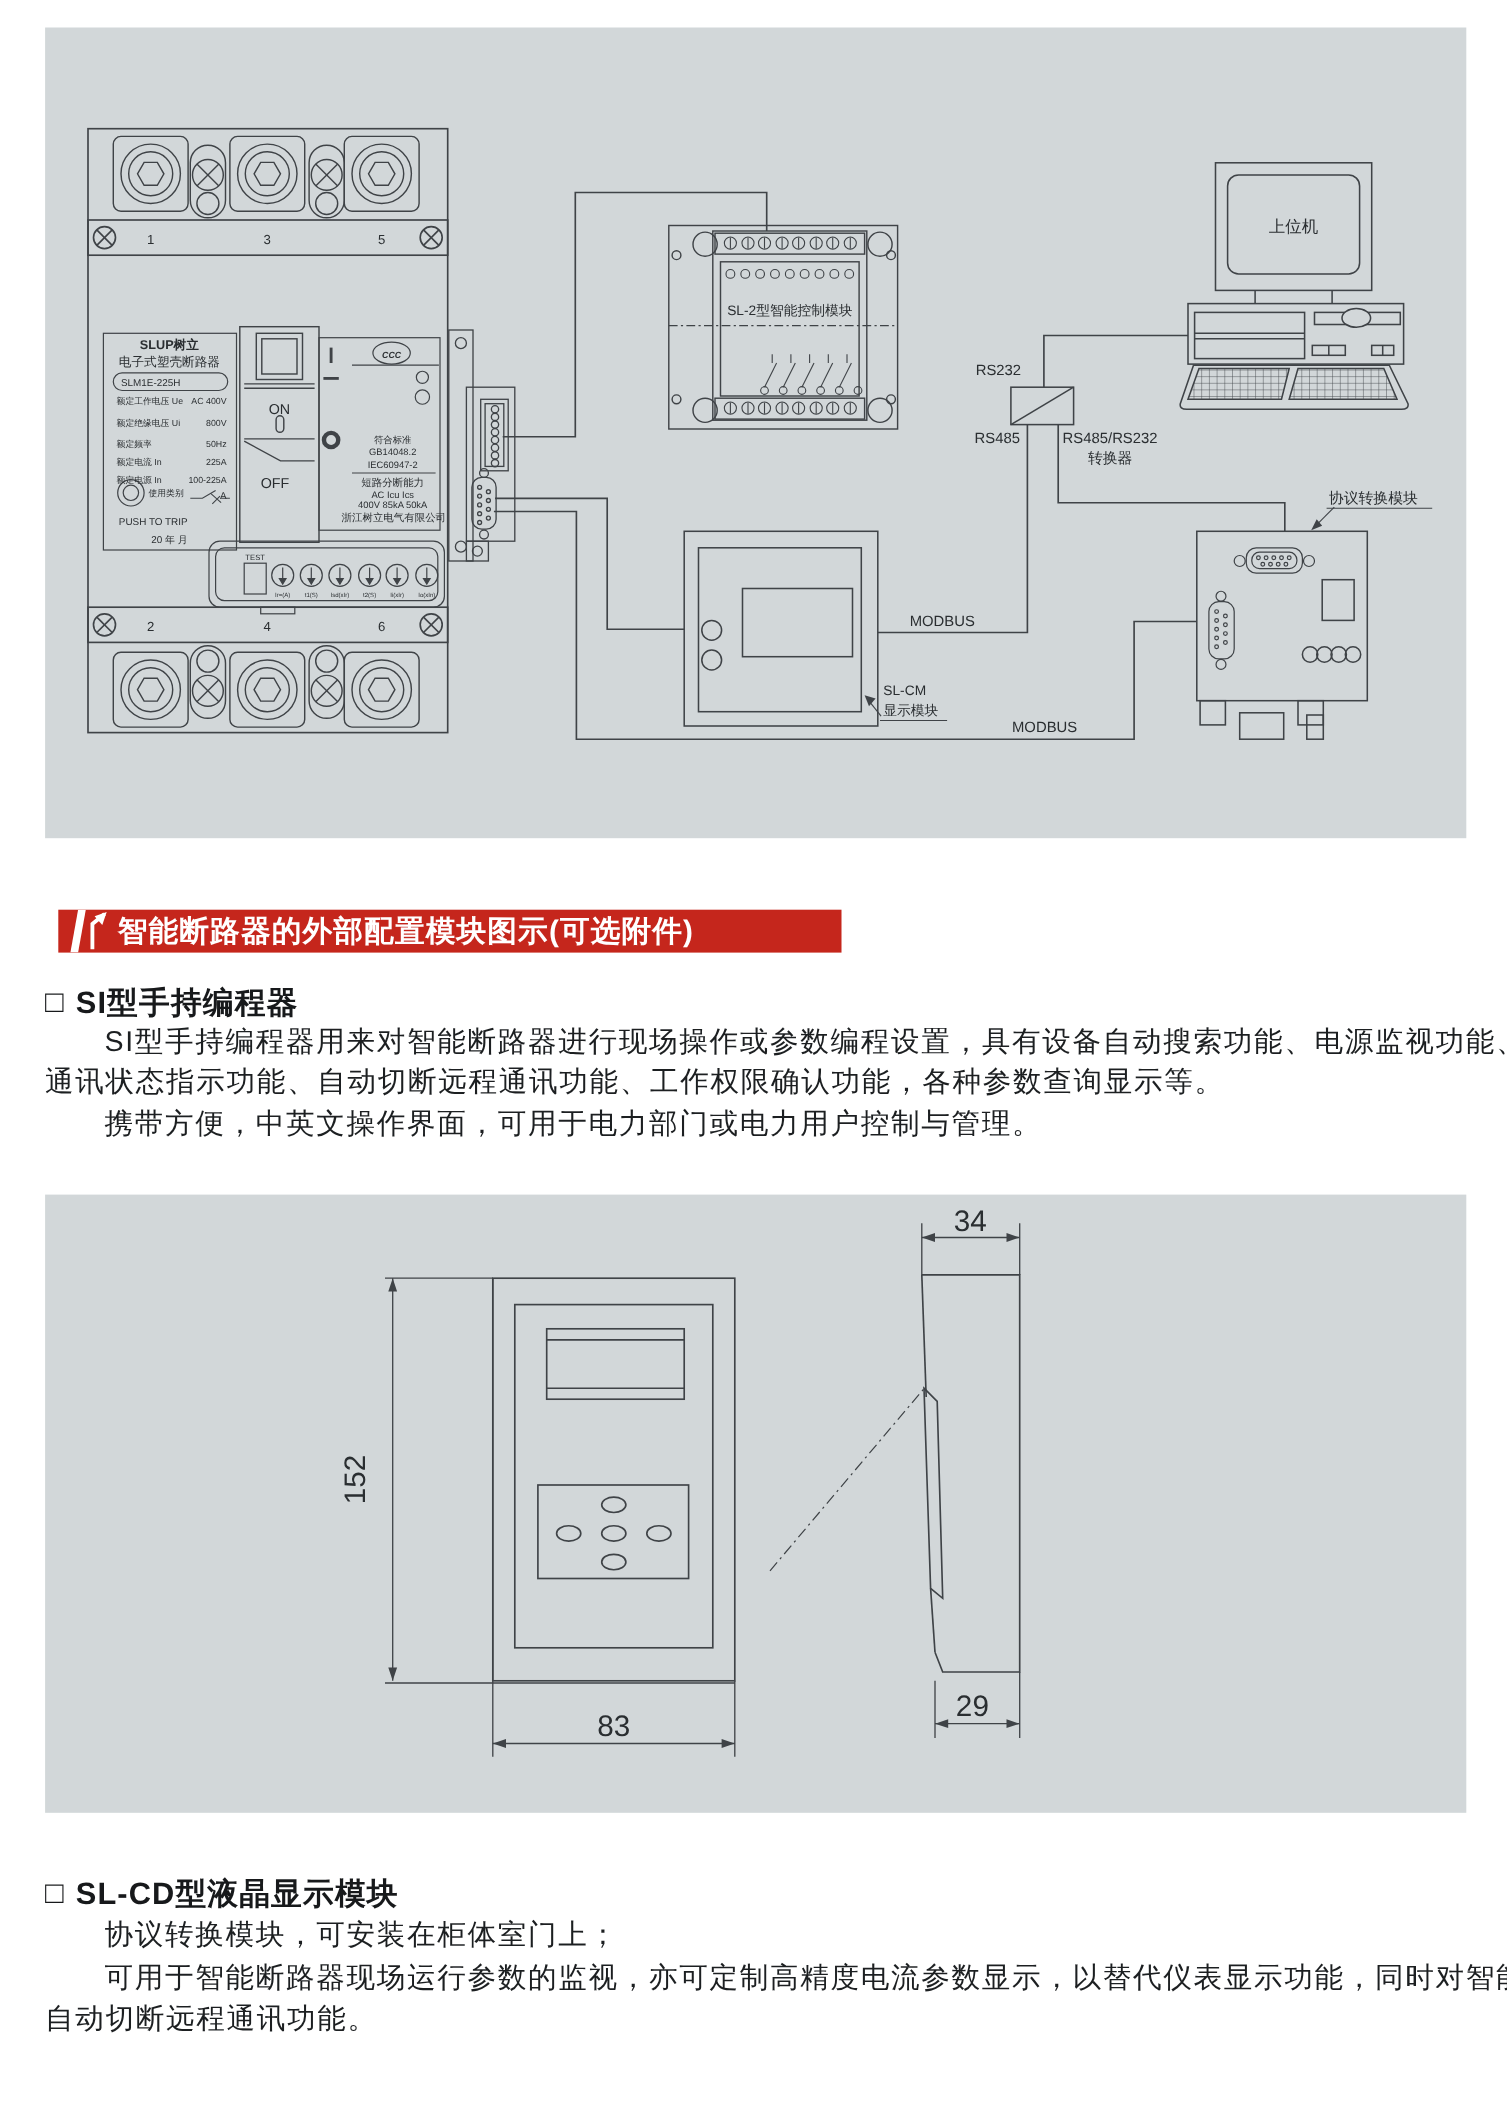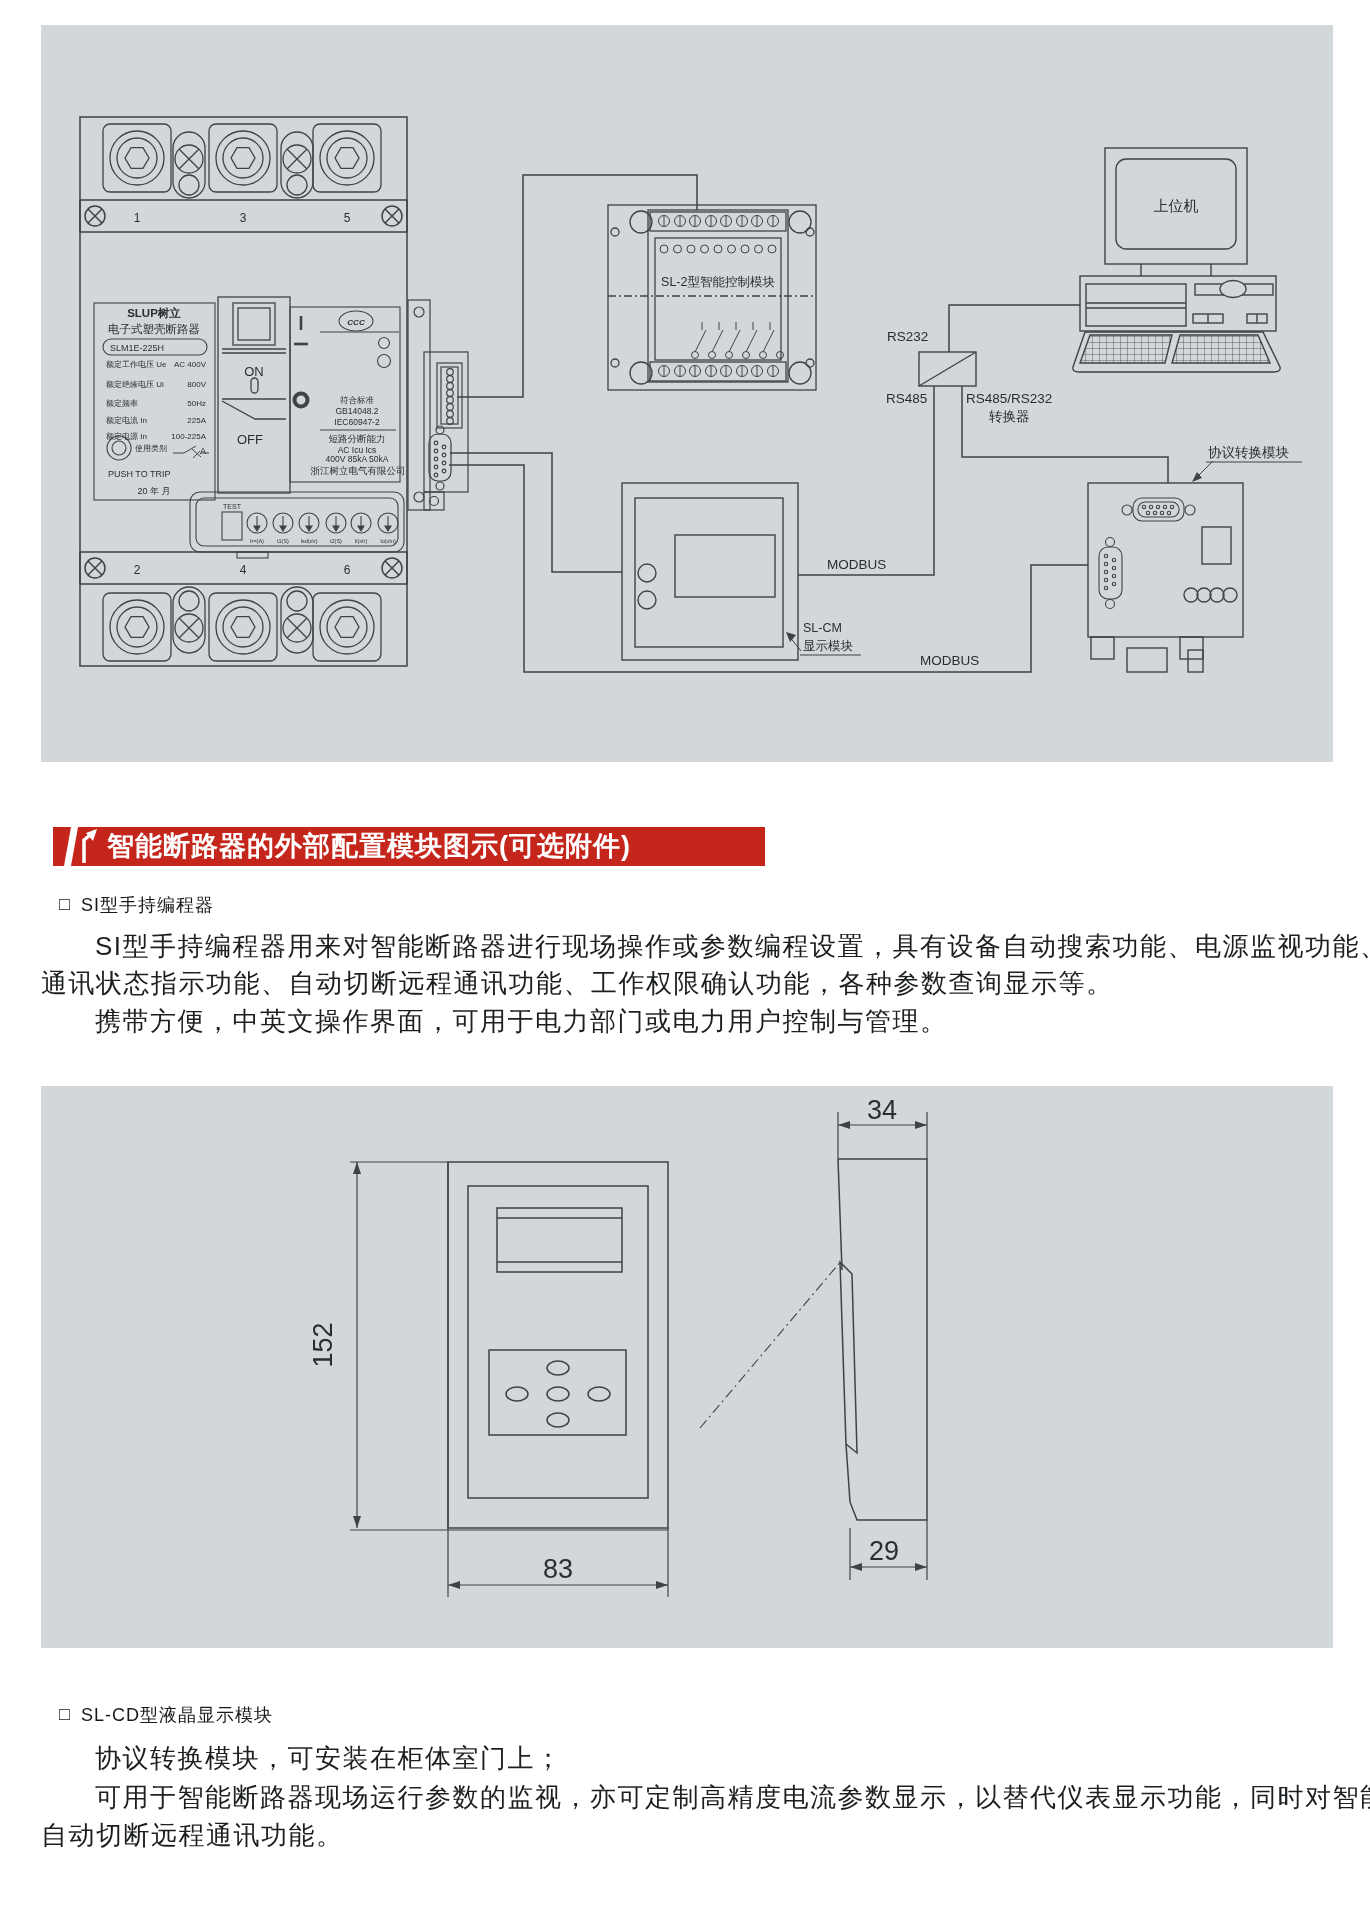--- a/index.html
+++ b/index.html
@@ -6,21 +6,21 @@
   body{font-family:"Liberation Sans","DejaVu Sans",sans-serif;}
   #page{position:relative;width:1370px;height:1923px;background:#ffffff;overflow:hidden;}
   .panel{position:absolute;background:#d2d7d9;}
   #panel1{left:41px;top:25px;width:1292px;height:737px;}
   #panel2{left:41px;top:1086px;width:1292px;height:562px;}
   #panel1 svg,#panel2 svg{position:absolute;left:0;top:0;}
   .banner{position:absolute;left:41px;top:827px;width:712px;height:39px;background:#c5261c;margin-left:12px;}
   .banner-mark{position:absolute;left:0;top:0;width:56px;height:39px;}
   .banner-title{position:absolute;left:54px;top:0;line-height:39px;color:#ffffff;
     font-size:27px;font-weight:700;letter-spacing:1px;white-space:nowrap;}
-  .sec-heading{position:absolute;left:59px;font-size:18px;font-weight:400;color:#17191b;
+  .sec-heading{position:absolute;left:41px;font-size:28px;font-weight:700;color:#17191b;
     letter-spacing:1px;white-space:nowrap;}
   .bullet{display:inline-block;margin-right:10px;transform:translateY(-1px);}
   .bodyline{position:absolute;font-size:26px;color:#1c1f21;letter-spacing:1.5px;white-space:nowrap;}
   .t{fill:#2a2e31;stroke:none;font-family:"Liberation Sans","DejaVu Sans",sans-serif;}
   .ln{stroke:#3f4347;fill:none;}
 </style>
 </head>
 <body>
 
 <div id="page">

